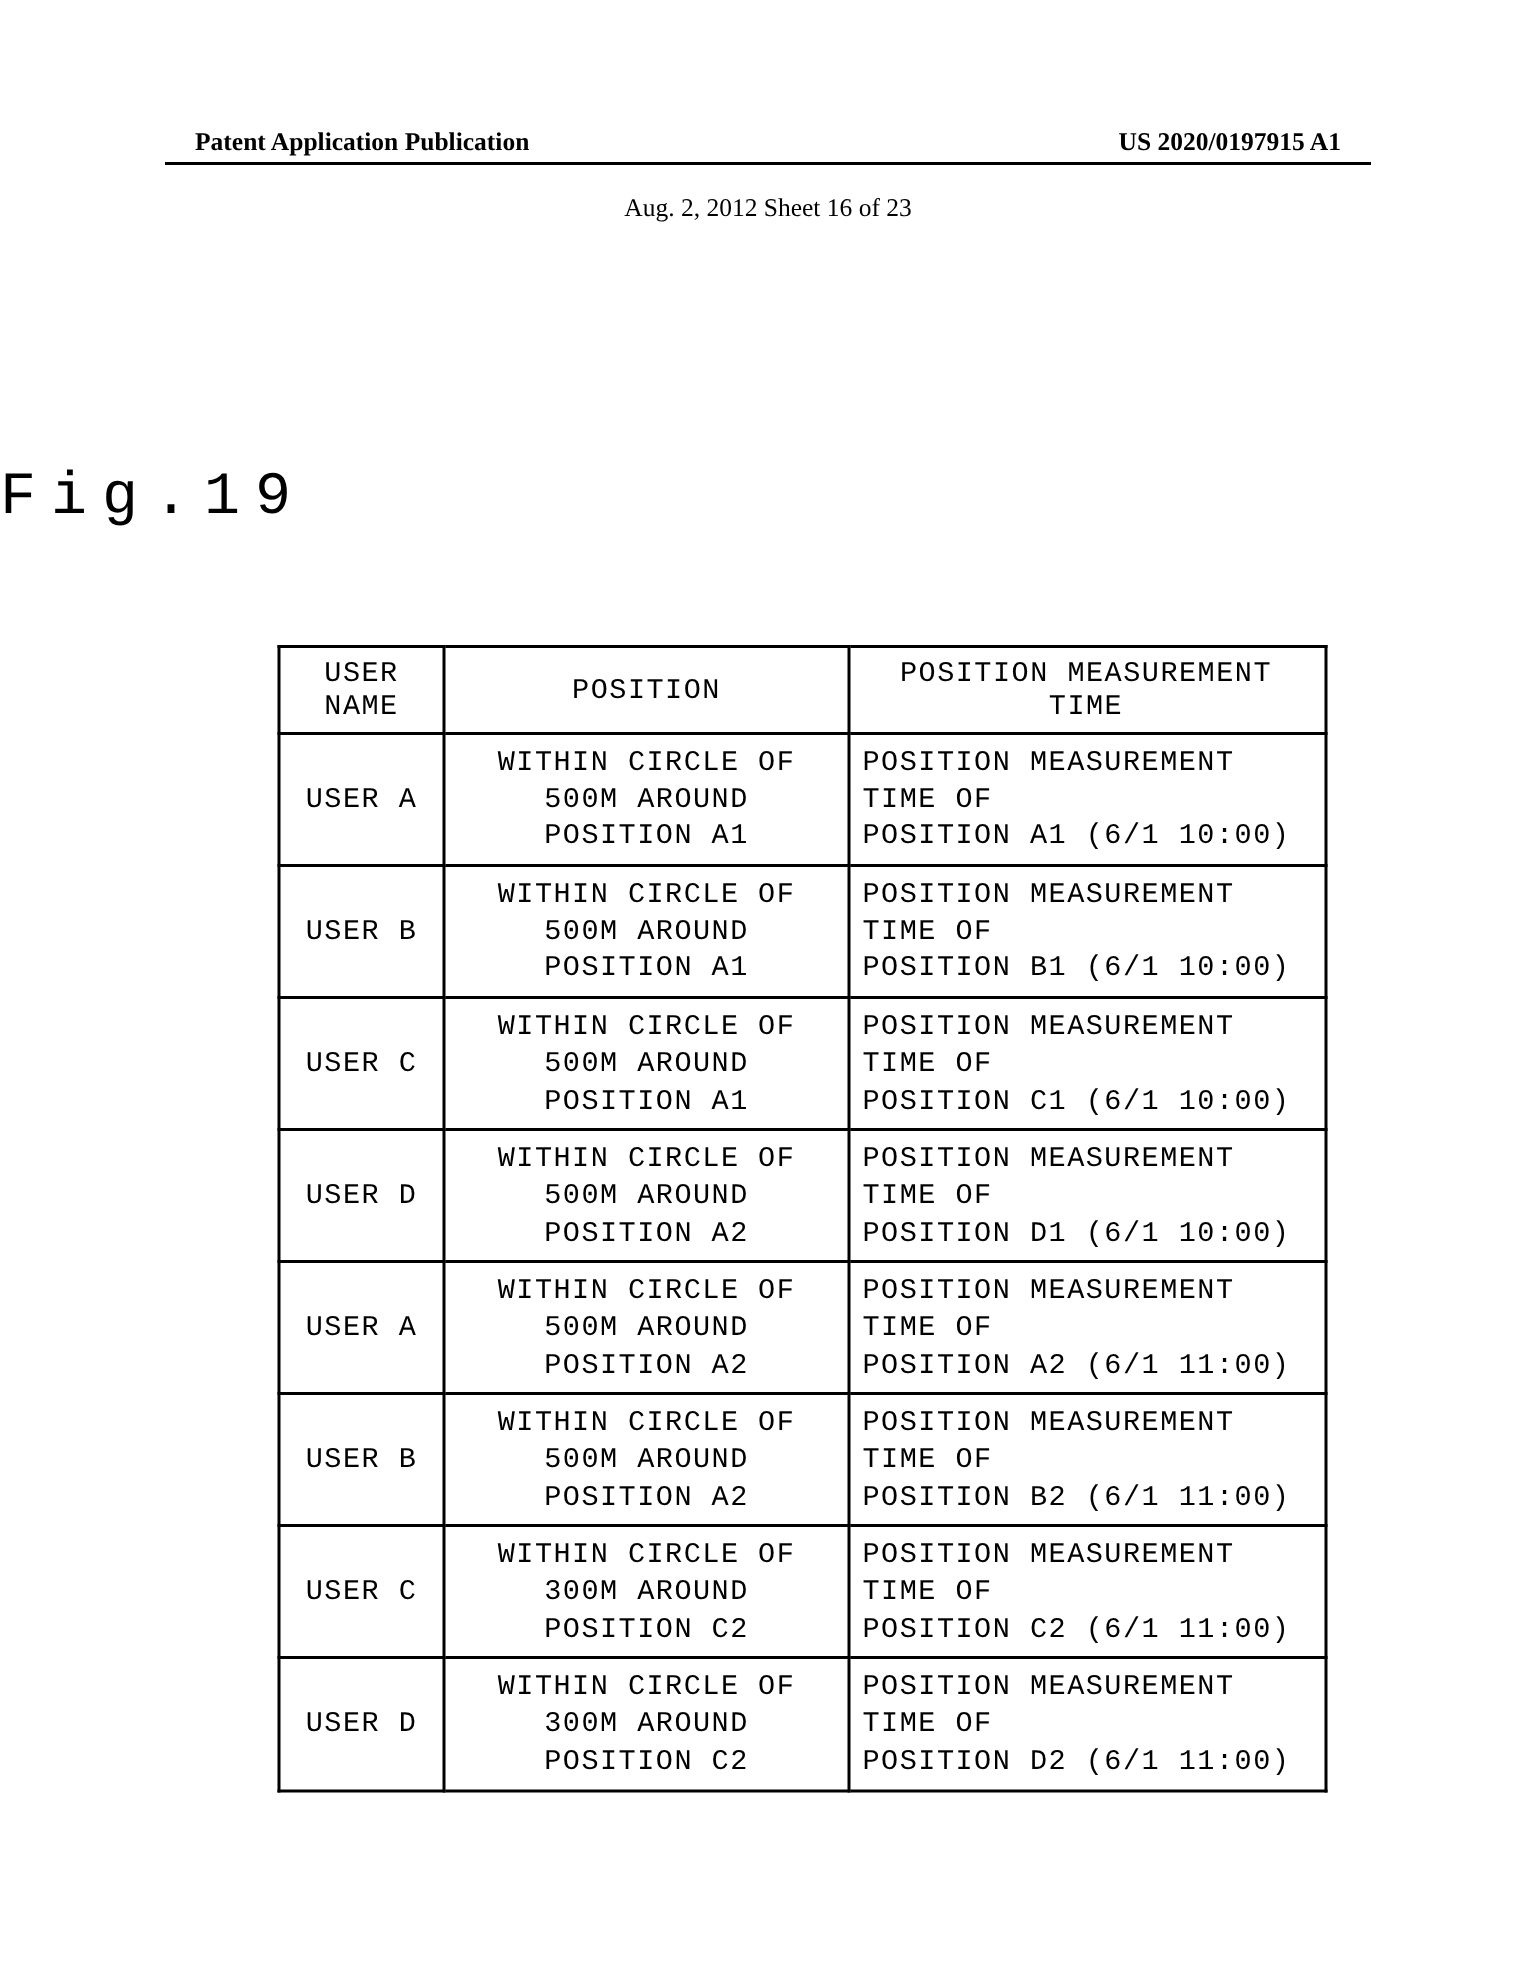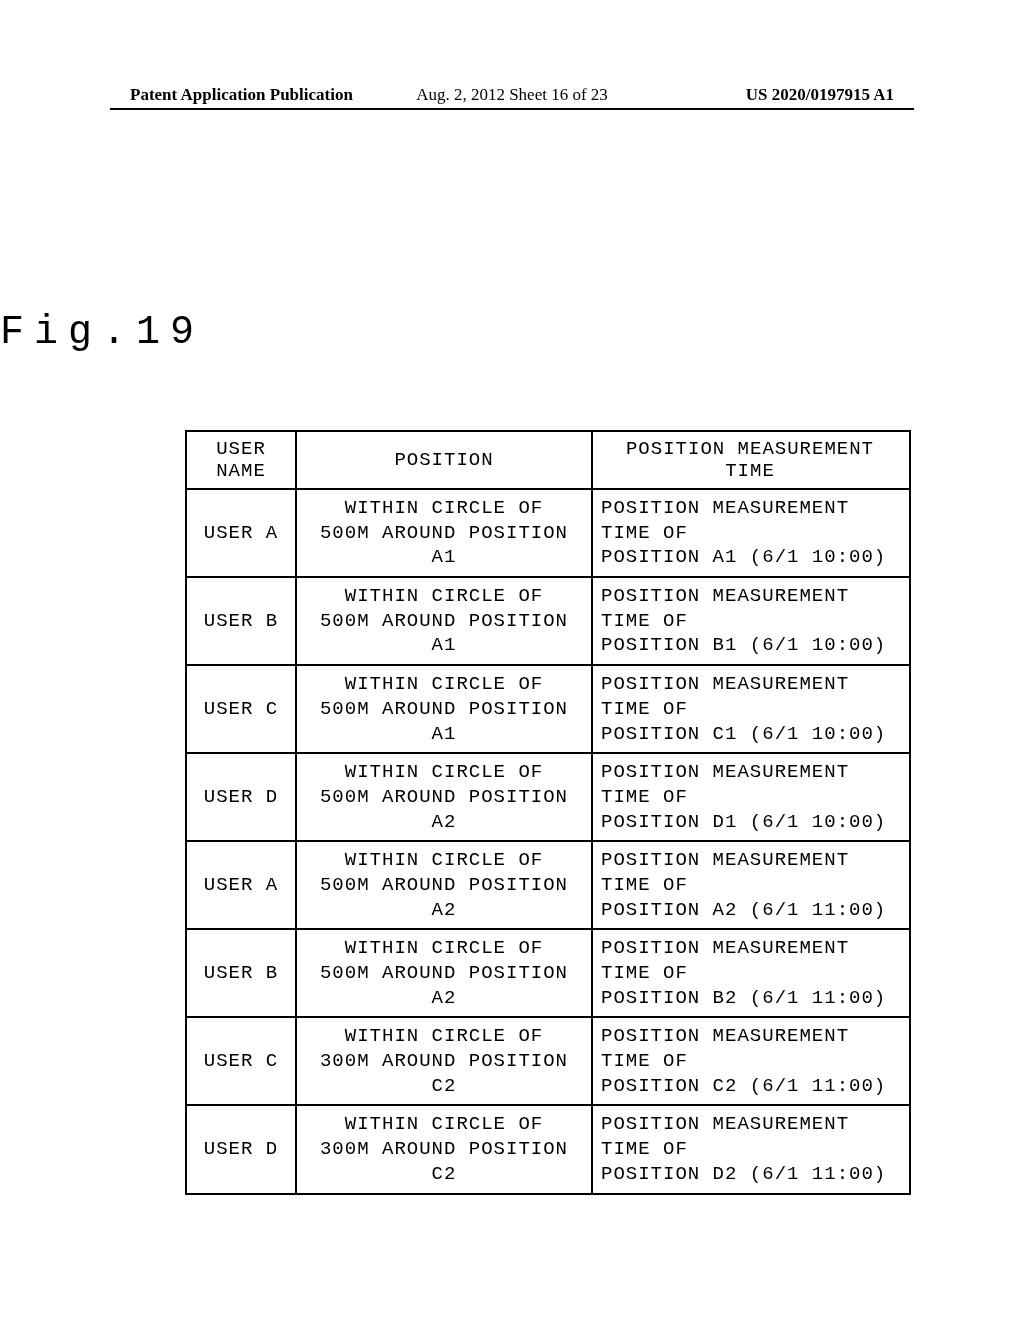--- a/index.html
+++ b/index.html
@@ -24,20 +24,21 @@
       padding: 0 130px 0 130px;
       font-size: 17px;
     }
     .header-left {
       font-weight: bold;
     }
     .header-center {
       position: absolute;
       left: 50%;
       transform: translateX(-50%);
+      margin-top: 44px;
     }
     .header-right {
       font-weight: bold;
     }
     .header-divider {
       position: absolute;
       top: 108px;
       left: 110px;
       right: 110px;
       border-top: 2px solid #000;
@@ -75,21 +76,21 @@
       height: 36px;
     }
     td {
       height: 50px;
       line-height: 1.3;
     }
     .col-user {
       width: 110px;
     }
     .col-position {
-      width: 296px;
+      width: 270px;
     }
     .col-time {
       width: 318px;
       text-align: left;
       padding-left: 8px;
     }
     th.col-time {
       text-align: center;
     }
   </style>

